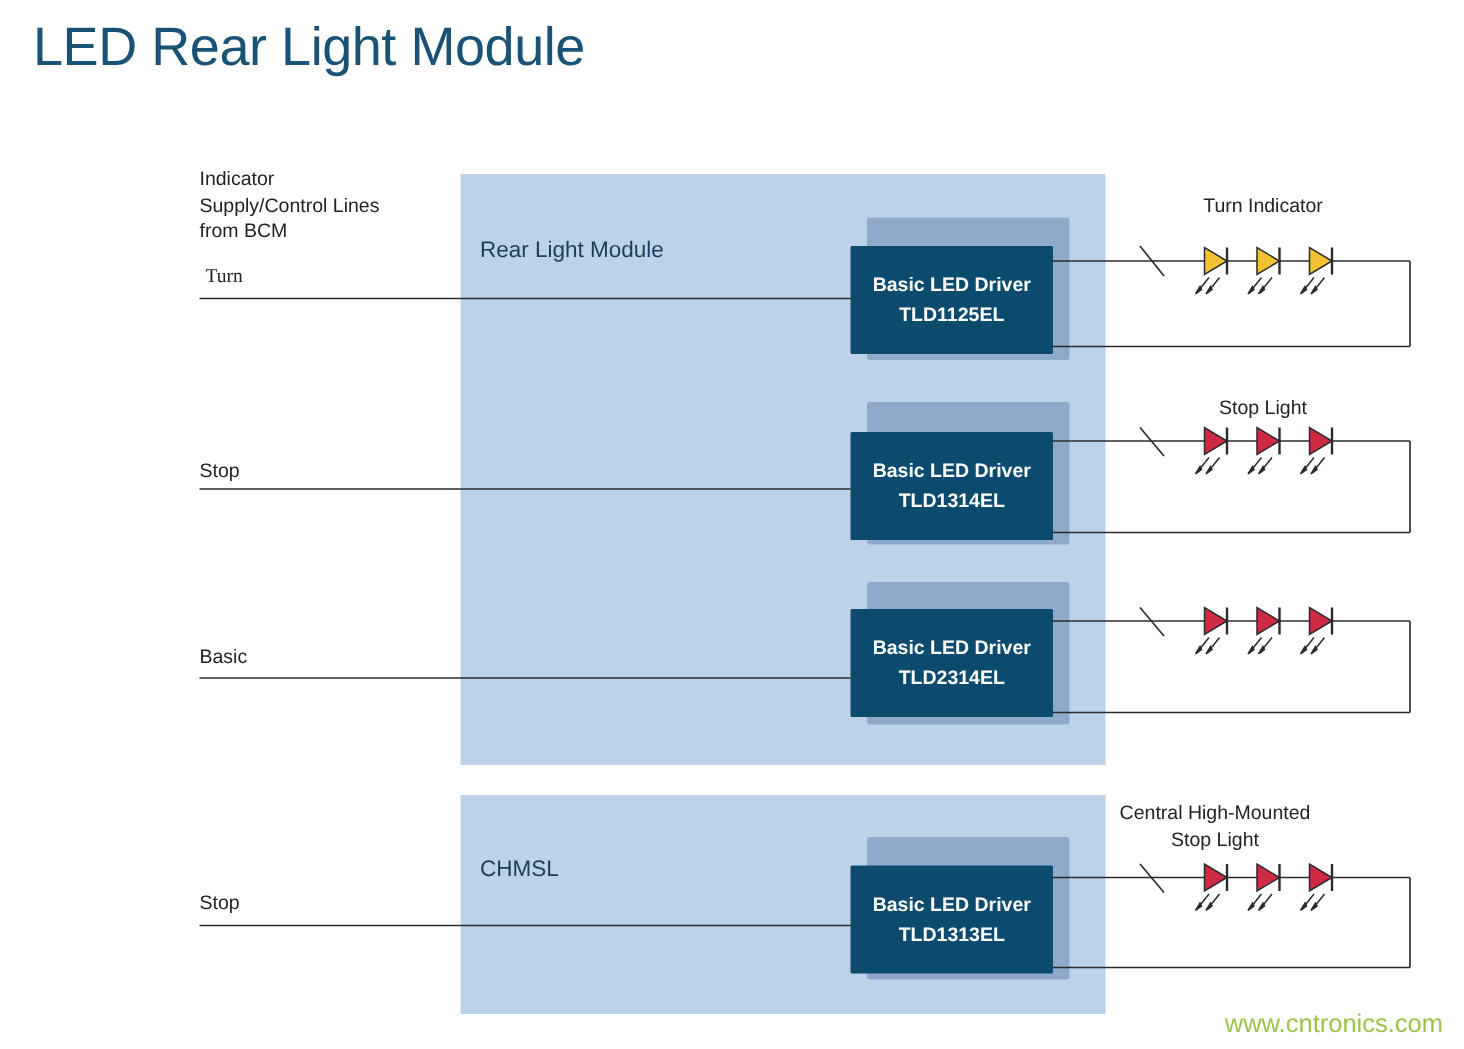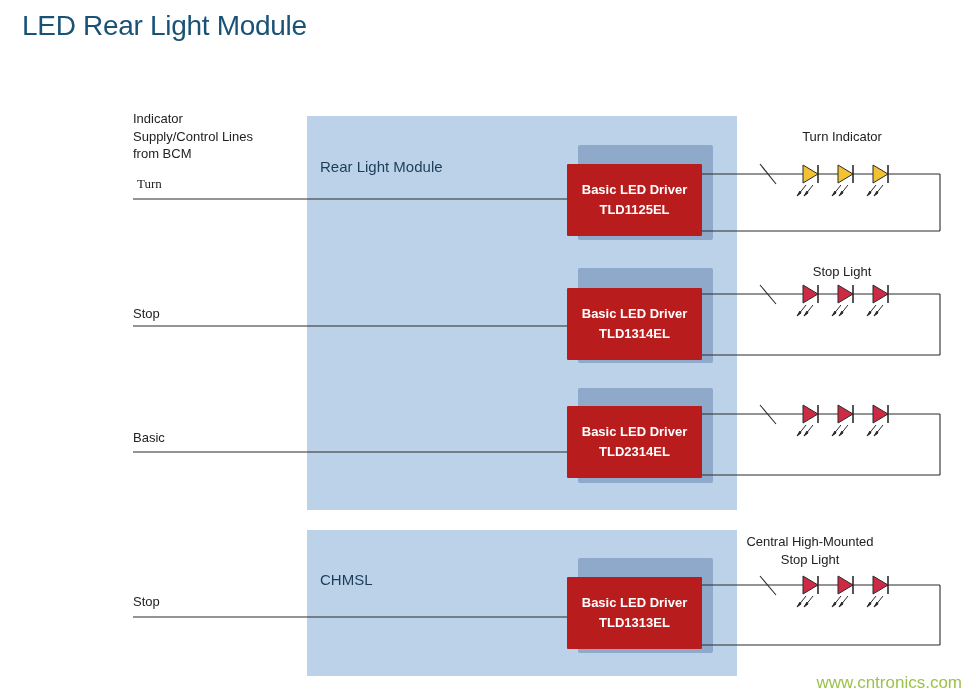--- a/index.html
+++ b/index.html
@@ -16,21 +16,21 @@
   }
   #stage {
     position: relative;
     width: 976px;
     height: 699px;
   }
   .page-title {
     position: absolute;
     left: 22px;
     top: 10px;
-    font-size: 28px;
+    font-size: 36px;
     color: #1a5276;
     font-family: "Liberation Sans", sans-serif;
     font-weight: 400;
     letter-spacing: -0.3px;
     white-space: nowrap;
   }
   .panel {
     position: absolute;
     background: #bcd2e8;
   }
@@ -41,21 +41,21 @@
     white-space: nowrap;
     margin-top: 24px;
   }
   .shadow-box {
     position: absolute;
     background: #8fa9ca;
     border-radius: 2px;
   }
   .driver-box {
     position: absolute;
-    background: #b91c1c;
+    background: #0c4a6e;
     color: #ffffff;
     font-size: 13px;
     font-weight: bold;
     display: flex;
     flex-direction: column;
     align-items: center;
     justify-content: center;
     line-height: 1.55;
     border-radius: 1px;
   }

